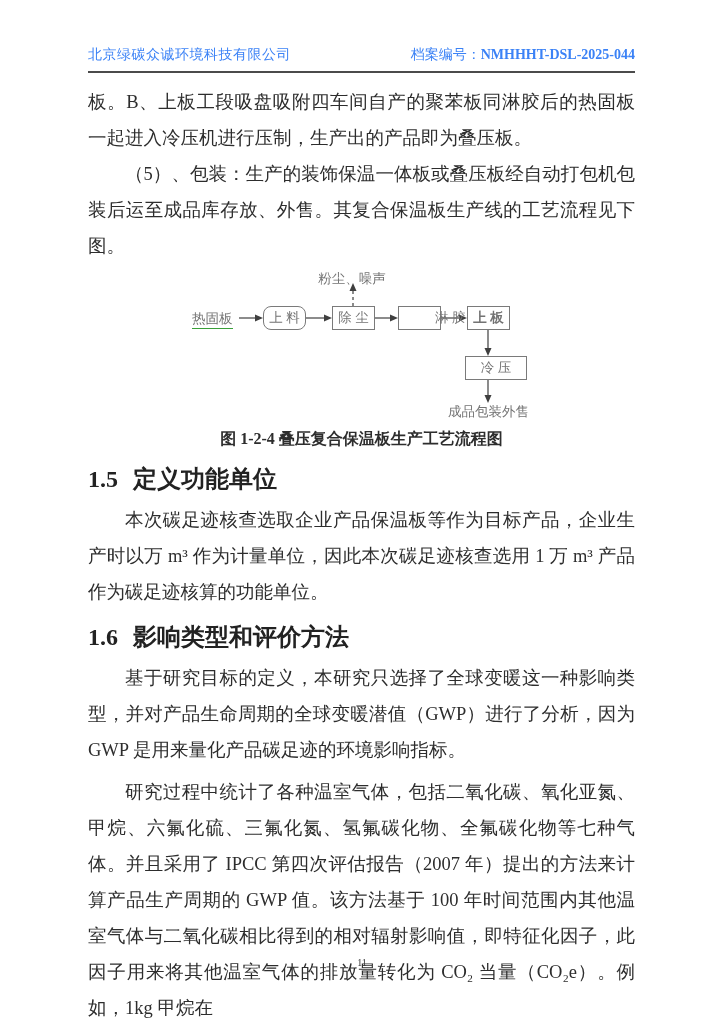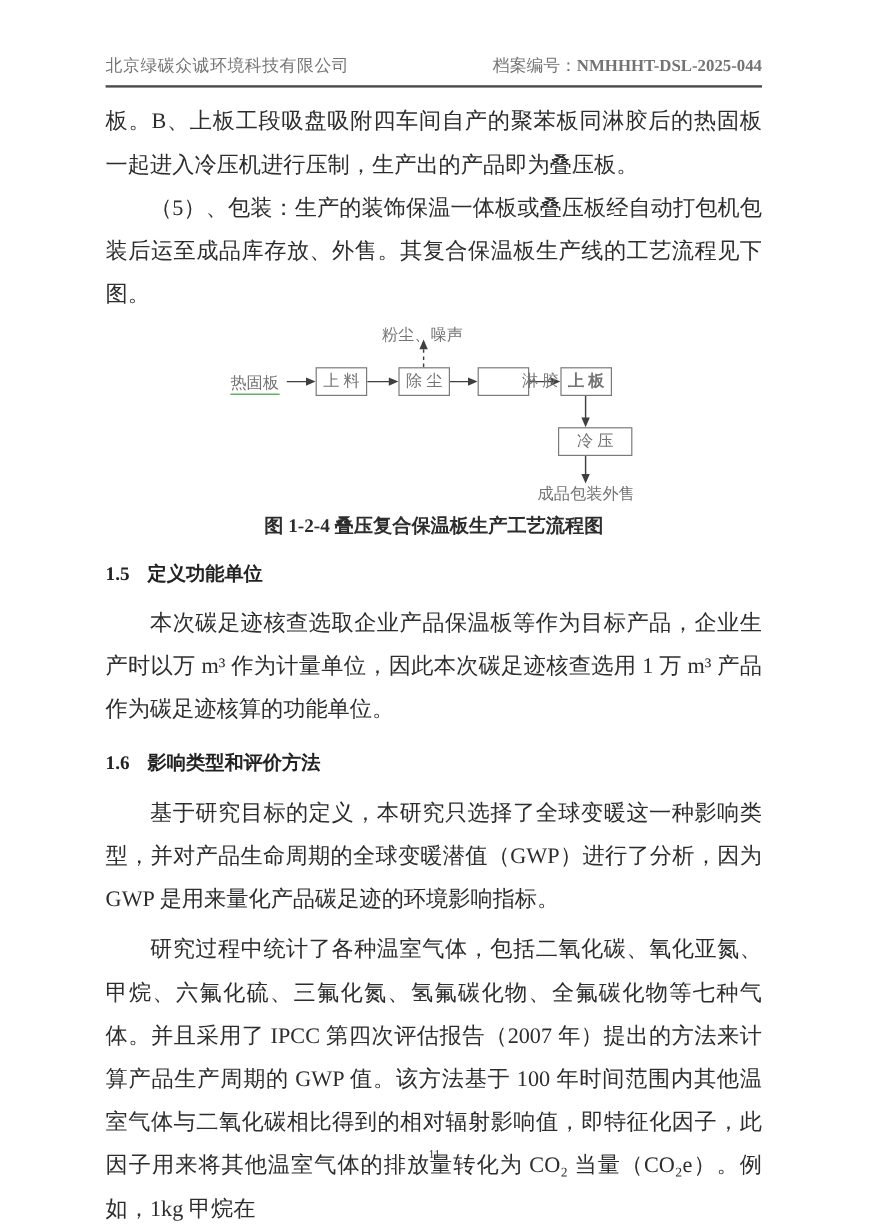--- a/index.html
+++ b/index.html
@@ -15,21 +15,21 @@
     font-family: "Liberation Serif", "DejaVu Serif", serif;
     color: #2d2d2d;
     overflow: hidden;
   }
   
   .doc-header {
     display: flex;
     justify-content: space-between;
     align-items: flex-start;
     font-size: 14px;
-    color: #737373;
+    color: #3b82f6;
     padding-bottom: 7px;
     border-bottom: 2px solid #4b4b4b;
   }
   .doc-header .company { letter-spacing: 0.5px; }
   .doc-header .doc-no { white-space: nowrap; }
   .doc-header .doc-no b { font-weight: bold; }
   
   p.body-text {
     margin: 0;
     font-size: 18.5px;
@@ -72,21 +72,21 @@
   
   .fig-caption {
     margin-top: 4px;
     text-align: center;
     font-weight: bold;
     font-size: 16px;
     line-height: 26px;
   }
   h2.sec-heading {
     margin: 14px 0 0 0;
-    font-size: 16px;
+    font-size: 24px;
     font-weight: bold;
     line-height: 26px;
     color: #222222;
   }
   h2.sec-heading .sec-title { margin-left: 15px; }
   p.after-heading { margin-top: 10px; }
   p.follow { margin-top: 6px; }
   
   .page-number {
     position: absolute;
@@ -130,21 +130,21 @@
       <polygon points="379,54 371,50.5 371,57.5" fill="#3f3f3f"></polygon>
 
       <line x1="400" y1="66" x2="400" y2="85" stroke="#3f3f3f" stroke-width="1.2"></line>
       <polygon points="400,92 396.5,84 403.5,84" fill="#3f3f3f"></polygon>
 
       <line x1="400" y1="116" x2="400" y2="132" stroke="#3f3f3f" stroke-width="1.2"></line>
       <polygon points="400,139 396.5,131 403.5,131" fill="#3f3f3f"></polygon>
     </svg>
     <div class="fc-label fc-emission">粉尘、噪声</div>
     <div class="fc-label fc-input">热固板</div>
-    <div class="fc-box" style="left:175px;">上 料</div>
+    <div class="fc-box" style="left:175px;border-radius:8px;">上 料</div>
     <div class="fc-box" style="left:244px;">除 尘</div>
     <div class="fc-box" style="left:310px;padding-left:36px;">淋 胶</div>
     <div class="fc-box" style="left:379px;font-weight:bold;">上 板</div>
     <div class="fc-box" style="left:377px; top:92px; width:62px;">冷 压</div>
     <div class="fc-label fc-output">成品包装外售</div>
   </div>
 
   <div class="fig-caption">图 1-2-4 叠压复合保温板生产工艺流程图</div>
 
   <h2 class="sec-heading"><span class="sec-num">1.5</span><span class="sec-title">定义功能单位</span></h2>

